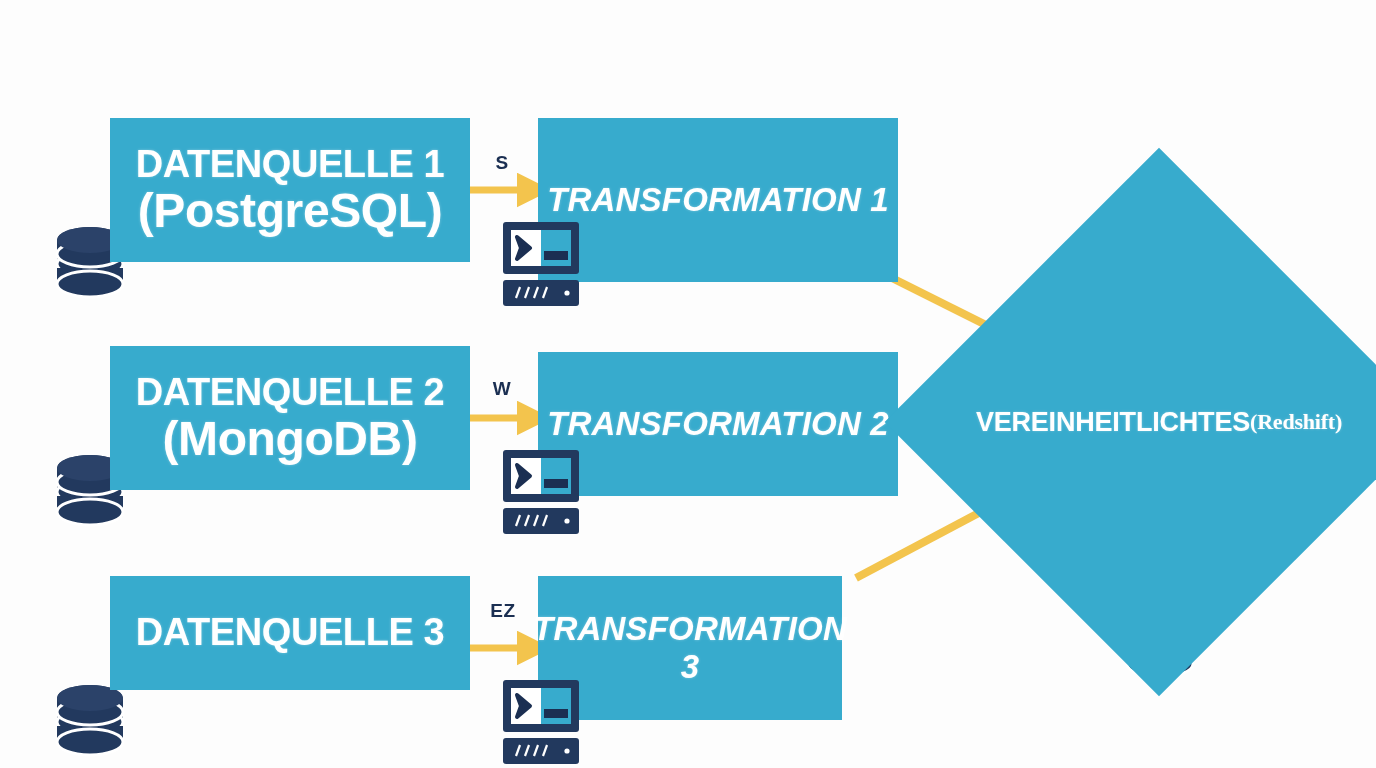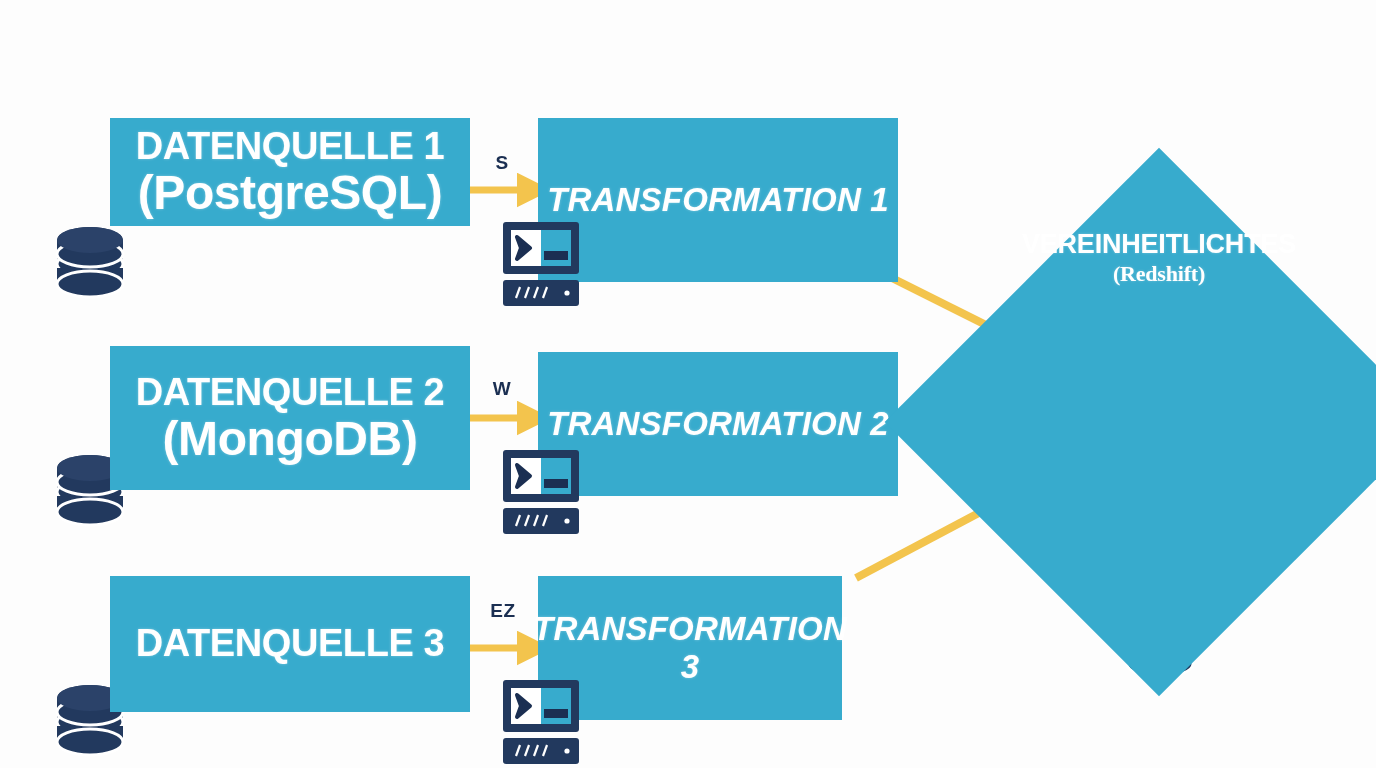--- a/index.html
+++ b/index.html
@@ -56,22 +56,23 @@
   .diamond-shape {
     position: absolute;
     inset: 0;
     background: #37abcd;
     transform: rotate(45deg);
   }
   .diamond-label {
     position: absolute;
     inset: 0;
     display: flex;
-    flex-direction: column;
+    flex-direction: row;
     align-items: center;
+    justify-content: center;
     color: #ffffff;
     font-size: 27px;
     font-weight: bold;
     line-height: 1.22;
     text-align: center;
     text-shadow: 0 0 3px rgba(255,255,255,0.3);
     letter-spacing: -0.2px;
   }
   .diamond-label .sub {
     font-size: 22px;
@@ -173,35 +174,35 @@
     <ellipse cx="38" cy="68" rx="33" ry="13" fill="#22395e" stroke="#ffffff" stroke-width="3"></ellipse>
     <ellipse cx="38" cy="56" rx="33" ry="13" fill="#22395e" stroke="#ffffff" stroke-width="3"></ellipse>
     <rect x="5" y="60" width="66" height="16" fill="#22395e"></rect>
     <ellipse cx="38" cy="76" rx="33" ry="13" fill="#22395e" stroke="#ffffff" stroke-width="3"></ellipse>
     <ellipse cx="38" cy="32" rx="33" ry="13" fill="#22395e"></ellipse>
     <rect x="5" y="32" width="66" height="14" fill="#22395e"></rect>
     <ellipse cx="38" cy="46" rx="33" ry="13" fill="#22395e" stroke="#ffffff" stroke-width="3"></ellipse>
     <ellipse cx="38" cy="32" rx="33" ry="13" fill="#2b4269"></ellipse>
   </svg>
 
-  <div class="box box-source" style="left:110px; top:118px; width:360px; height:108px;">
+  <div class="box box-source" style="left:110px; top:118px; width:360px; height:144px;">
     <div>
       <div>DATENQUELLE 1</div>
       <div class="sub">(PostgreSQL)</div>
     </div>
   </div>
 
   <div class="box box-source" style="left:110px; top:346px; width:360px; height:144px;">
     <div>
       <div>DATENQUELLE 2</div>
       <div class="sub">(MongoDB)</div>
     </div>
   </div>
 
-  <div class="box box-source" style="left:110px; top:576px; width:360px; height:136px;">
+  <div class="box box-source" style="left:110px; top:576px; width:360px; height:114px;">
     <div>
       <div>DATENQUELLE 3</div>
     </div>
   </div>
 
   <div class="box box-transform" style="left:538px; top:118px; width:360px; height:164px;">
     <span>TRANSFORMATION 1</span>
   </div>
 
   <div class="box box-transform" style="left:538px; top:352px; width:360px; height:144px;">

